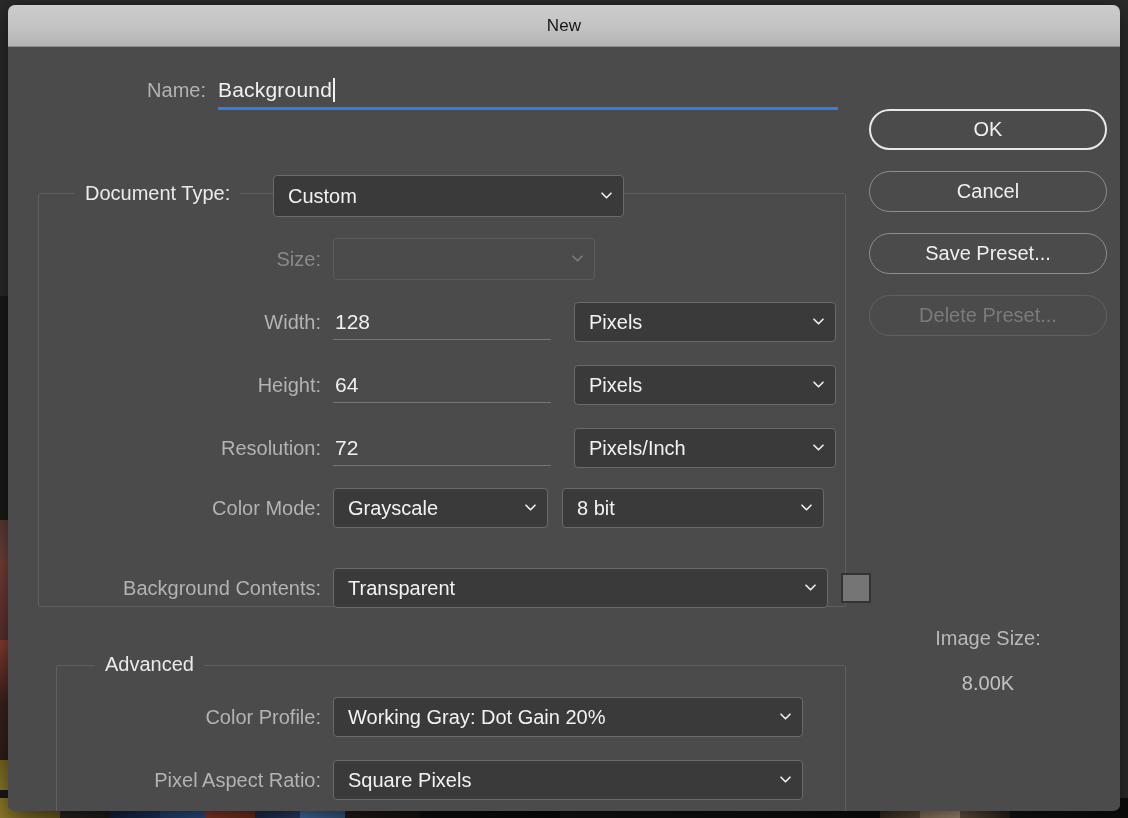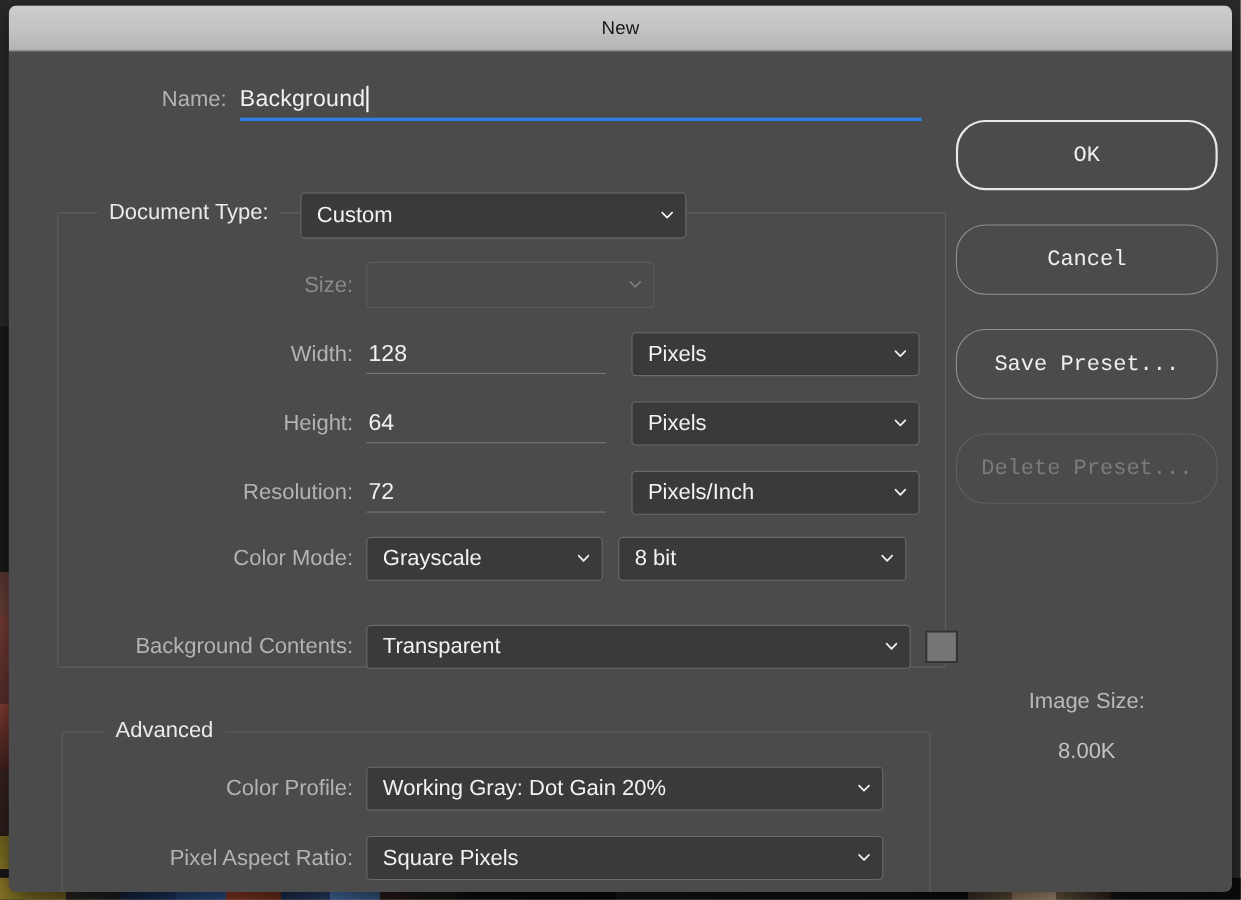--- a/index.html
+++ b/index.html
@@ -138,21 +138,21 @@
     margin-left: 1px;
     vertical-align: -4px;
   }
 
   
   .groupbox {
     position: absolute;
     border: 1px solid #5f5f5f;
     border-radius: 2px;
   }
-  #doctype-group { left: 30px; top: 146px; width: 808px; height: 414px; margin-left: 14px; }
+  #doctype-group { left: 30px; top: 146px; width: 808px; height: 414px; }
   #advanced-group { left: 48px; top: 618px; width: 790px; height: 158px; }
 
   .group-title {
     position: absolute;
     background: #4b4b4b;
     padding: 0 10px;
     font-size: 20px;
     color: #eaeaea;
     white-space: nowrap;
   }
@@ -227,31 +227,31 @@
 
   
   .btncol {
     position: absolute;
     left: 861px;
     top: 62px;
     width: 238px;
   }
   .btn {
     width: 238px;
-    height: 64px;
+    height: 41px;
     border-radius: 27px;
     background: transparent;
     border: 1.5px solid #8e8e8e;
     color: #efefef;
     font-size: 20px;
-    font-family: Liberation Mono, monospace;
+    font-family: Liberation Sans, sans-serif;
     display: flex;
     align-items: center;
     justify-content: center;
-    margin-bottom: 31px;
+    margin-bottom: 21px;
     cursor: default;
   }
   .btn.default { border-color: #e8e8e8; border-width: 2px; }
   .btn.disabled { border-color: #606060; color: #7b7b7b; }
 
   
   .imgsize {
     position: absolute;
     left: 861px;
     top: 580px;

